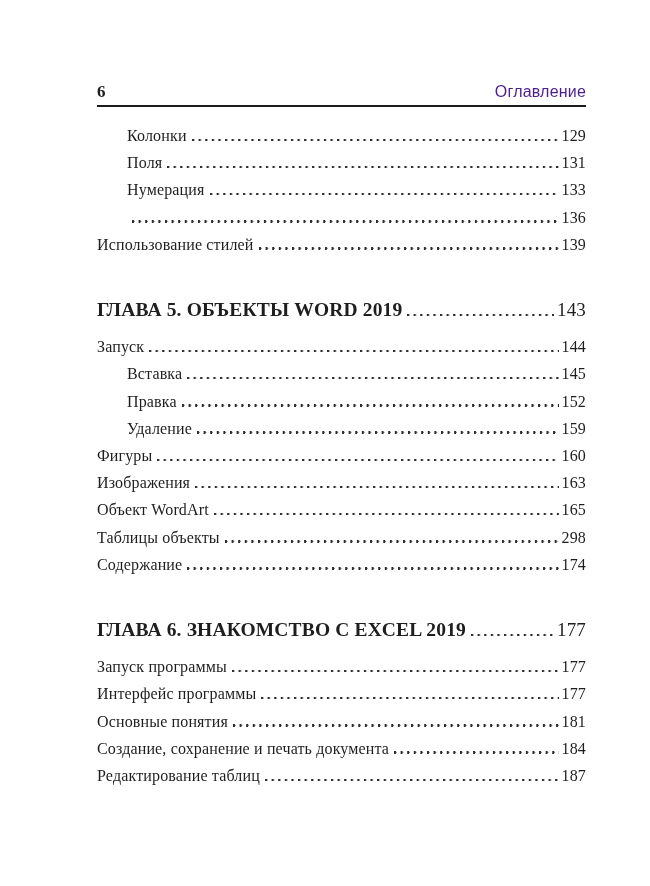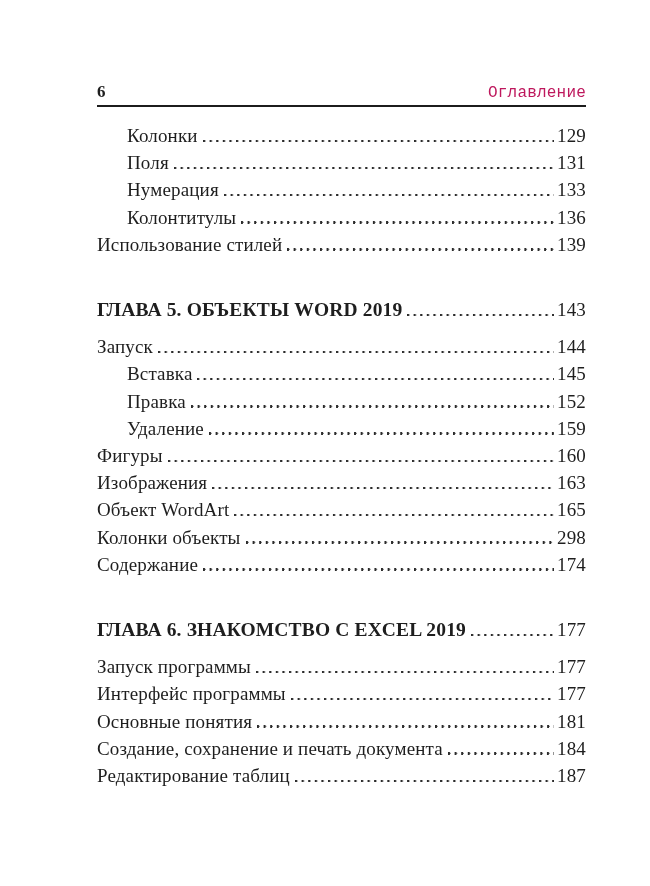--- a/index.html
+++ b/index.html
@@ -19,31 +19,31 @@
     align-items: baseline;
     border-bottom: 2px solid #1c1c1c;
     padding-bottom: 3px;
   }
   .header .num {
     font-weight: bold;
     font-size: 17px;
     font-family: "Liberation Serif", serif;
   }
   .header .title {
-    font-family: Liberation Mono, monospace;
+    font-family: Liberation Sans, sans-serif;
     font-size: 16px;
-    color: #be185d;
+    color: #4c1d95;
     letter-spacing: 0.2px;
   }
   .toc { margin-top: 15px; }
   .row {
     display: flex;
     align-items: baseline;
     line-height: 27.2px;
-    font-size: 19px;
+    font-size: 16px;
     letter-spacing: 0.15px;
     white-space: nowrap;
   }
   .row.indent { padding-left: 30px; }
   .heading-row {
     font-weight: bold;
     font-size: 19.5px;
     margin-top: 38px;
     margin-bottom: 10px;
   }
@@ -81,21 +81,20 @@
     <span class="label">Поля</span>
     <span class="leader"></span>
     <span class="page-num">131</span>
   </div>
         <div class="row indent">
     <span class="label">Нумерация</span>
     <span class="leader"></span>
     <span class="page-num">133</span>
   </div>
         <div class="row indent">
-    <span class="label">Колонтитулы</span>
     <span class="leader"></span>
     <span class="page-num">136</span>
   </div>
         <div class="row">
     <span class="label">Использование стилей</span>
     <span class="leader"></span>
     <span class="page-num">139</span>
   </div>
       </div>
       <div class="section">
@@ -133,21 +132,21 @@
     <span class="label">Изображения</span>
     <span class="leader"></span>
     <span class="page-num">163</span>
   </div>
         <div class="row">
     <span class="label">Объект WordArt</span>
     <span class="leader"></span>
     <span class="page-num">165</span>
   </div>
         <div class="row">
-    <span class="label">Колонки объекты</span>
+    <span class="label">Таблицы объекты</span>
     <span class="leader"></span>
     <span class="page-num">298</span>
   </div>
         <div class="row">
     <span class="label">Содержание</span>
     <span class="leader"></span>
     <span class="page-num">174</span>
   </div>
       </div>
       <div class="section">

